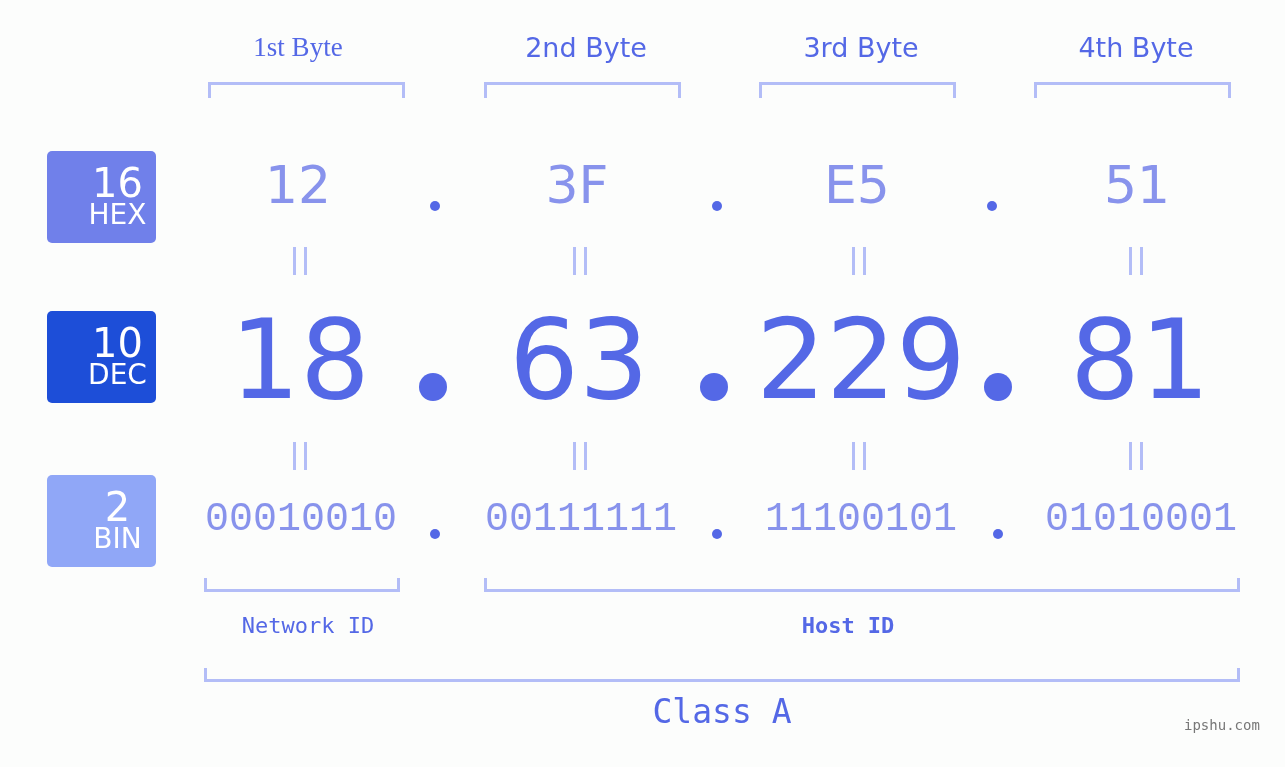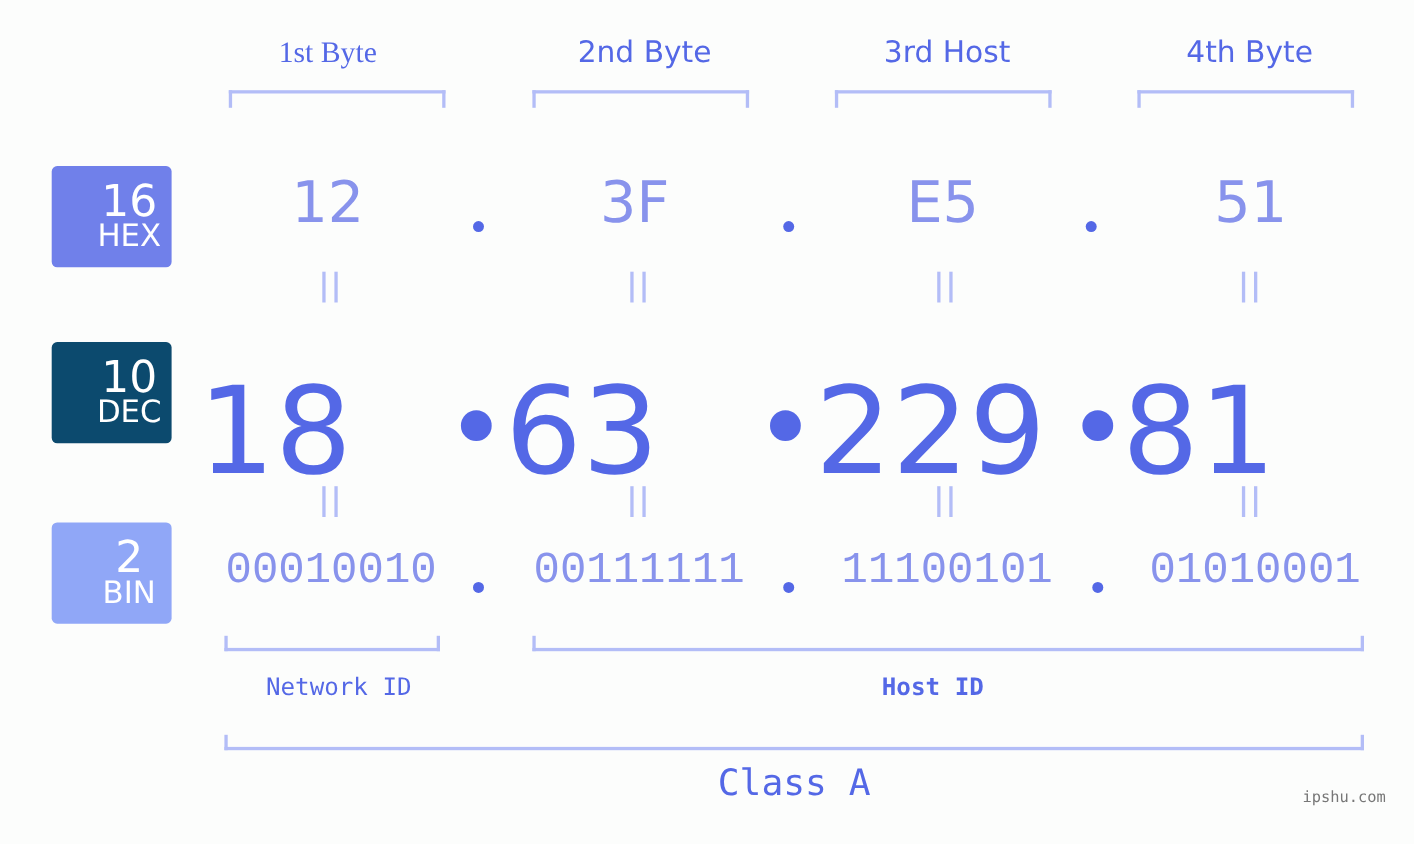--- a/index.html
+++ b/index.html
@@ -5,47 +5,47 @@
   html, body { margin:0; padding:0; }
   body { width:1285px; height:767px; background:#fcfdfc; position:relative; overflow:hidden; font-family:"DejaVu Sans", sans-serif; }
   .abs { position:absolute; }
   .badge { position:absolute; left:47px; width:77px; border-radius:5px; color:#fff; text-align:center;padding-left:32px; }
   .badge .num { font-size:40px; line-height:40px; display:block; margin-top:12px; }
   .badge .lbl { font-size:28px; line-height:24px; display:block; }
   .hdr { position:absolute; top:32px; width:220px; text-align:center; font-size:27px; color:#5468e6; }
   .brk-top { position:absolute; top:82px; height:16px; border:3px solid #b3bdf7; border-bottom:none; box-sizing:border-box; }
   .brk-bot { position:absolute; height:14px; border:3px solid #b3bdf7; border-top:none; box-sizing:border-box; }
   .hex { position:absolute; top:155px; width:200px; text-align:center; font-size:52px; color:#8893ec; }
-  .dec { position:absolute; top:296px; width:240px; text-align:left; font-size:110px; color:#5468e6;margin-top:32px; }
+  .dec { position:absolute; top:296px; width:240px; text-align:center; font-size:110px; color:#5468e6; }
   .bin { position:absolute; top:497px; width:240px; text-align:center; font-family:Liberation Mono, monospace; font-size:40px; color:#8893ec; }
   .dot { position:absolute; border-radius:50%; background:#5468e6; }
   .eq { position:absolute; width:14px; height:28px; }
   .eq::before, .eq::after { content:""; position:absolute; top:0; width:3px; height:28px; background:#b3bdf7; }
   .eq::before { left:0; } .eq::after { right:0; }
   .mono { font-family:"DejaVu Sans Mono", monospace; }
 </style>
 </head>
 <body>
 
 <div class="badge" style="top:151px;height:92px;background:#7080ea;">
   <span class="num">16</span>
   <span class="lbl">HEX</span>
 </div>
-<div class="badge" style="top:311px;height:92px;background:#0c4a6e;">
+<div class="badge" style="top:311px;height:92px;background:#1d4ed8;">
   <span class="num">10</span>
   <span class="lbl">DEC</span>
 </div>
 <div class="badge" style="top:475px;height:92px;background:#90a7f7;">
   <span class="num">2</span>
   <span class="lbl">BIN</span>
 </div>
 
 <div class="hdr" style="left:188px;font-family:Liberation Serif, serif;">1st Byte</div>
 <div class="hdr" style="left:476px;">2nd Byte</div>
-<div class="hdr" style="left:751px;">3rd Host</div>
+<div class="hdr" style="left:751px;">3rd Byte</div>
 <div class="hdr" style="left:1026px;">4th Byte</div>
 
 <div class="brk-top" style="left:208px;width:197px;"></div>
 <div class="brk-top" style="left:484px;width:197px;"></div>
 <div class="brk-top" style="left:759px;width:197px;"></div>
 <div class="brk-top" style="left:1034px;width:197px;"></div>
 
 <div class="hex" style="left:198px;">12</div>
 <div class="hex" style="left:477px;">3F</div>
 <div class="hex" style="left:757px;">E5</div>

